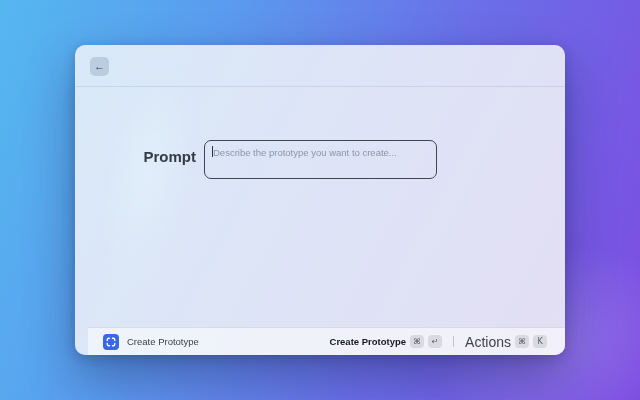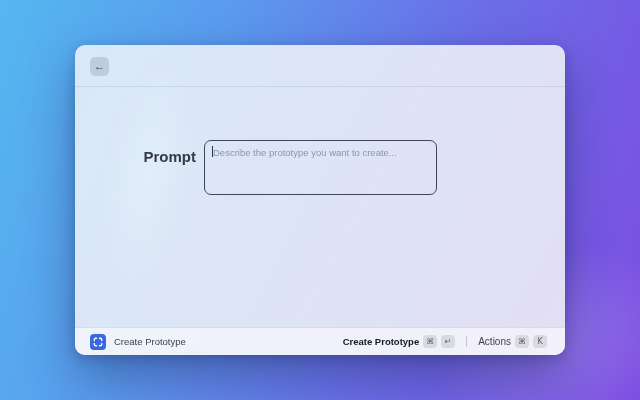--- a/index.html
+++ b/index.html
@@ -45,56 +45,56 @@
     color:#353c47; font-size:11px; line-height:1; cursor:pointer;
     user-select:none;
   }
 
   .form-row { position:absolute; left:0; top:42px; right:0; }
   .prompt-label {
     position:absolute; left:20px; top:61px; width:101px;
     text-align:right; font-size:15px; font-weight:600; color:#343b46;
   }
   .textarea-wrap {
-    position:absolute; left:129px; top:53px; width:233px; height:55px;
+    position:absolute; left:129px; top:53px; width:233px; height:39px;
   }
   .prompt-textarea {
     width:100%; height:100%;
     background:transparent; border:1.5px solid #3e4653; border-radius:7px;
     padding:6px 8px; resize:none; outline:none;
     font-family:"Liberation Sans","DejaVu Sans",sans-serif;
     font-size:9.5px; color:#1c212b;
   }
   .prompt-textarea::placeholder { color:#8b96a6; opacity:1; }
   .caret {
     position:absolute; left:7.5px; top:6px; width:1px; height:11px;
     background:#2a3340; pointer-events:none;
   }
 
   .footer {
-    position:absolute; left:0; right:0; bottom:0; height:28px;
+    position:absolute; left:13px; right:0; bottom:0; height:28px;
     background: rgba(251,252,254,0.6);
     border-top:1px solid rgba(60,72,110,0.13);
     display:flex; align-items:center; padding:0 15px;
   }
   .footer-left { display:flex; align-items:center; gap:8px; flex:1; min-width:0; }
   .cmd-icon {
     width:16px; height:16px; border-radius:4px; background:#3c67e2;
     display:flex; align-items:center; justify-content:center; flex:0 0 auto;
   }
   .footer-cmd-name { font-size:9.5px; color:#3d434d; }
 
   .footer-right { display:flex; align-items:center; }
   .action-btn {
     display:flex; align-items:center; gap:4px;
     background:none; border:none; cursor:pointer; padding:2px 3px;
     font-family:inherit;
   }
   .action-label-bold { font-size:9.5px; font-weight:700; color:#171a20; }
-  .action-label { font-size:10px; color:#3d434d; }
+  .action-label { font-size:14px; color:#3d434d; }
   kbd {
     display:inline-flex; align-items:center; justify-content:center;
     min-width:14px; height:13px; padding:0 3px; border-radius:4px;
     background:#d8dae0; color:#585f6b;
     font-family:"DejaVu Sans","Liberation Sans",sans-serif;
     font-size:8px; line-height:1;
   }
   .group-divider { width:1px; height:11px; background:#c3c6ce; margin:0 8px; }
 </style>
 </head>

